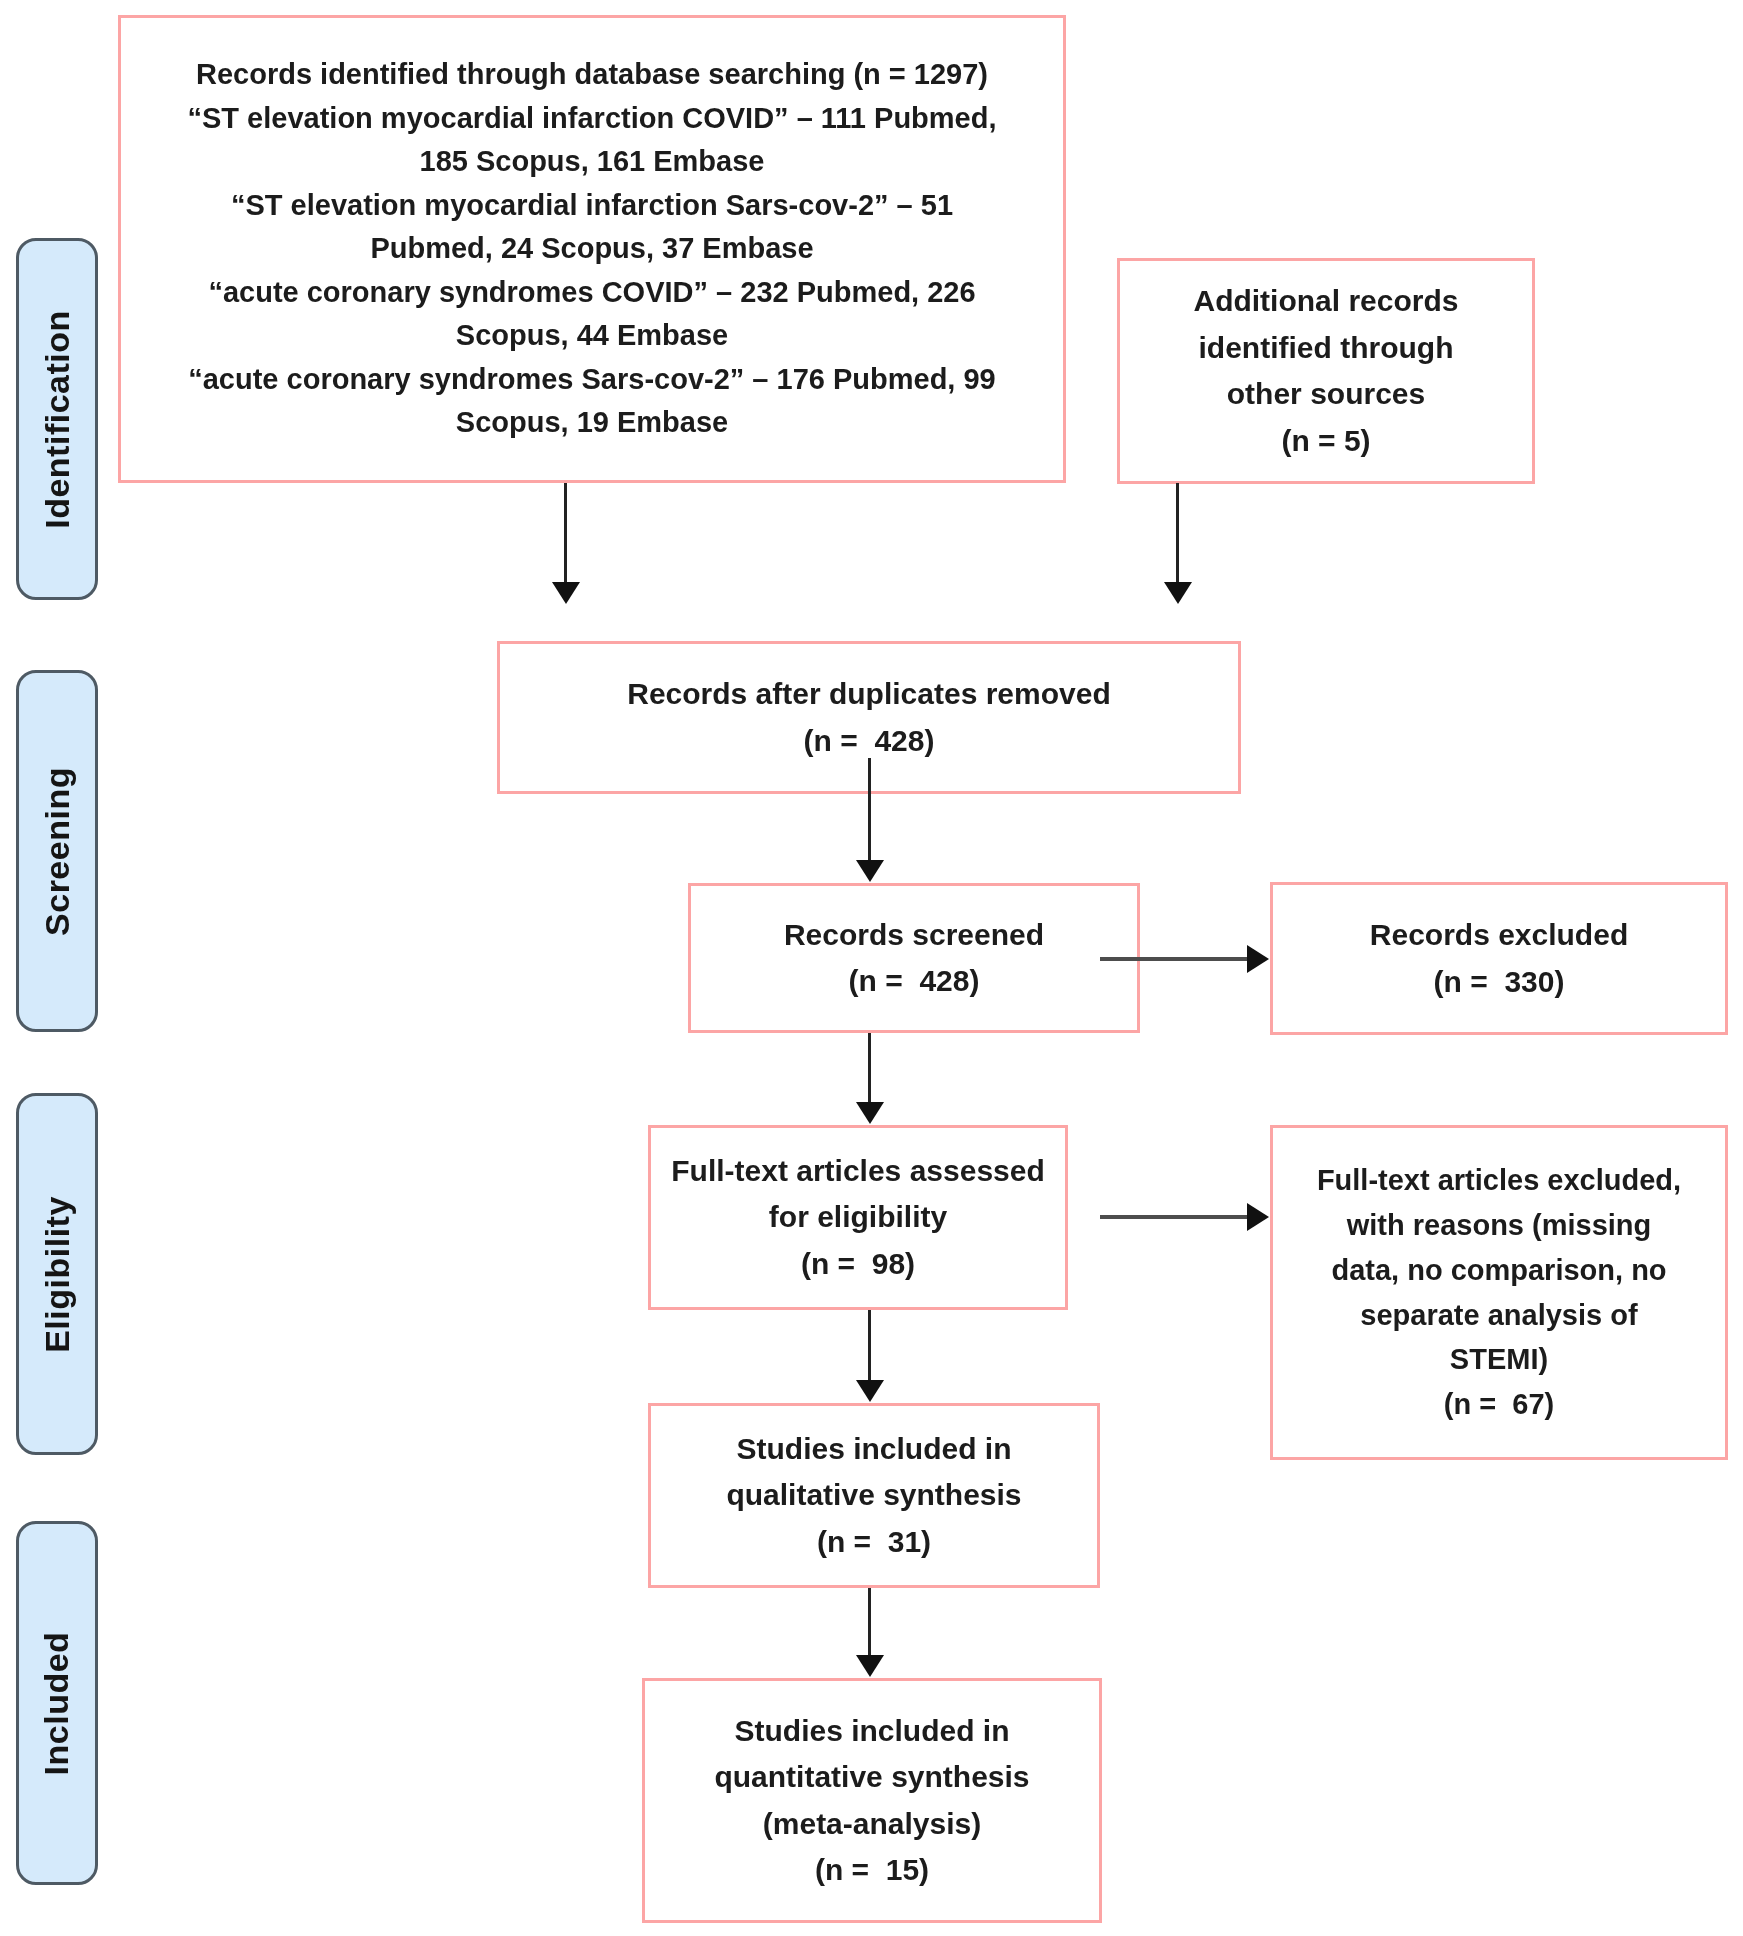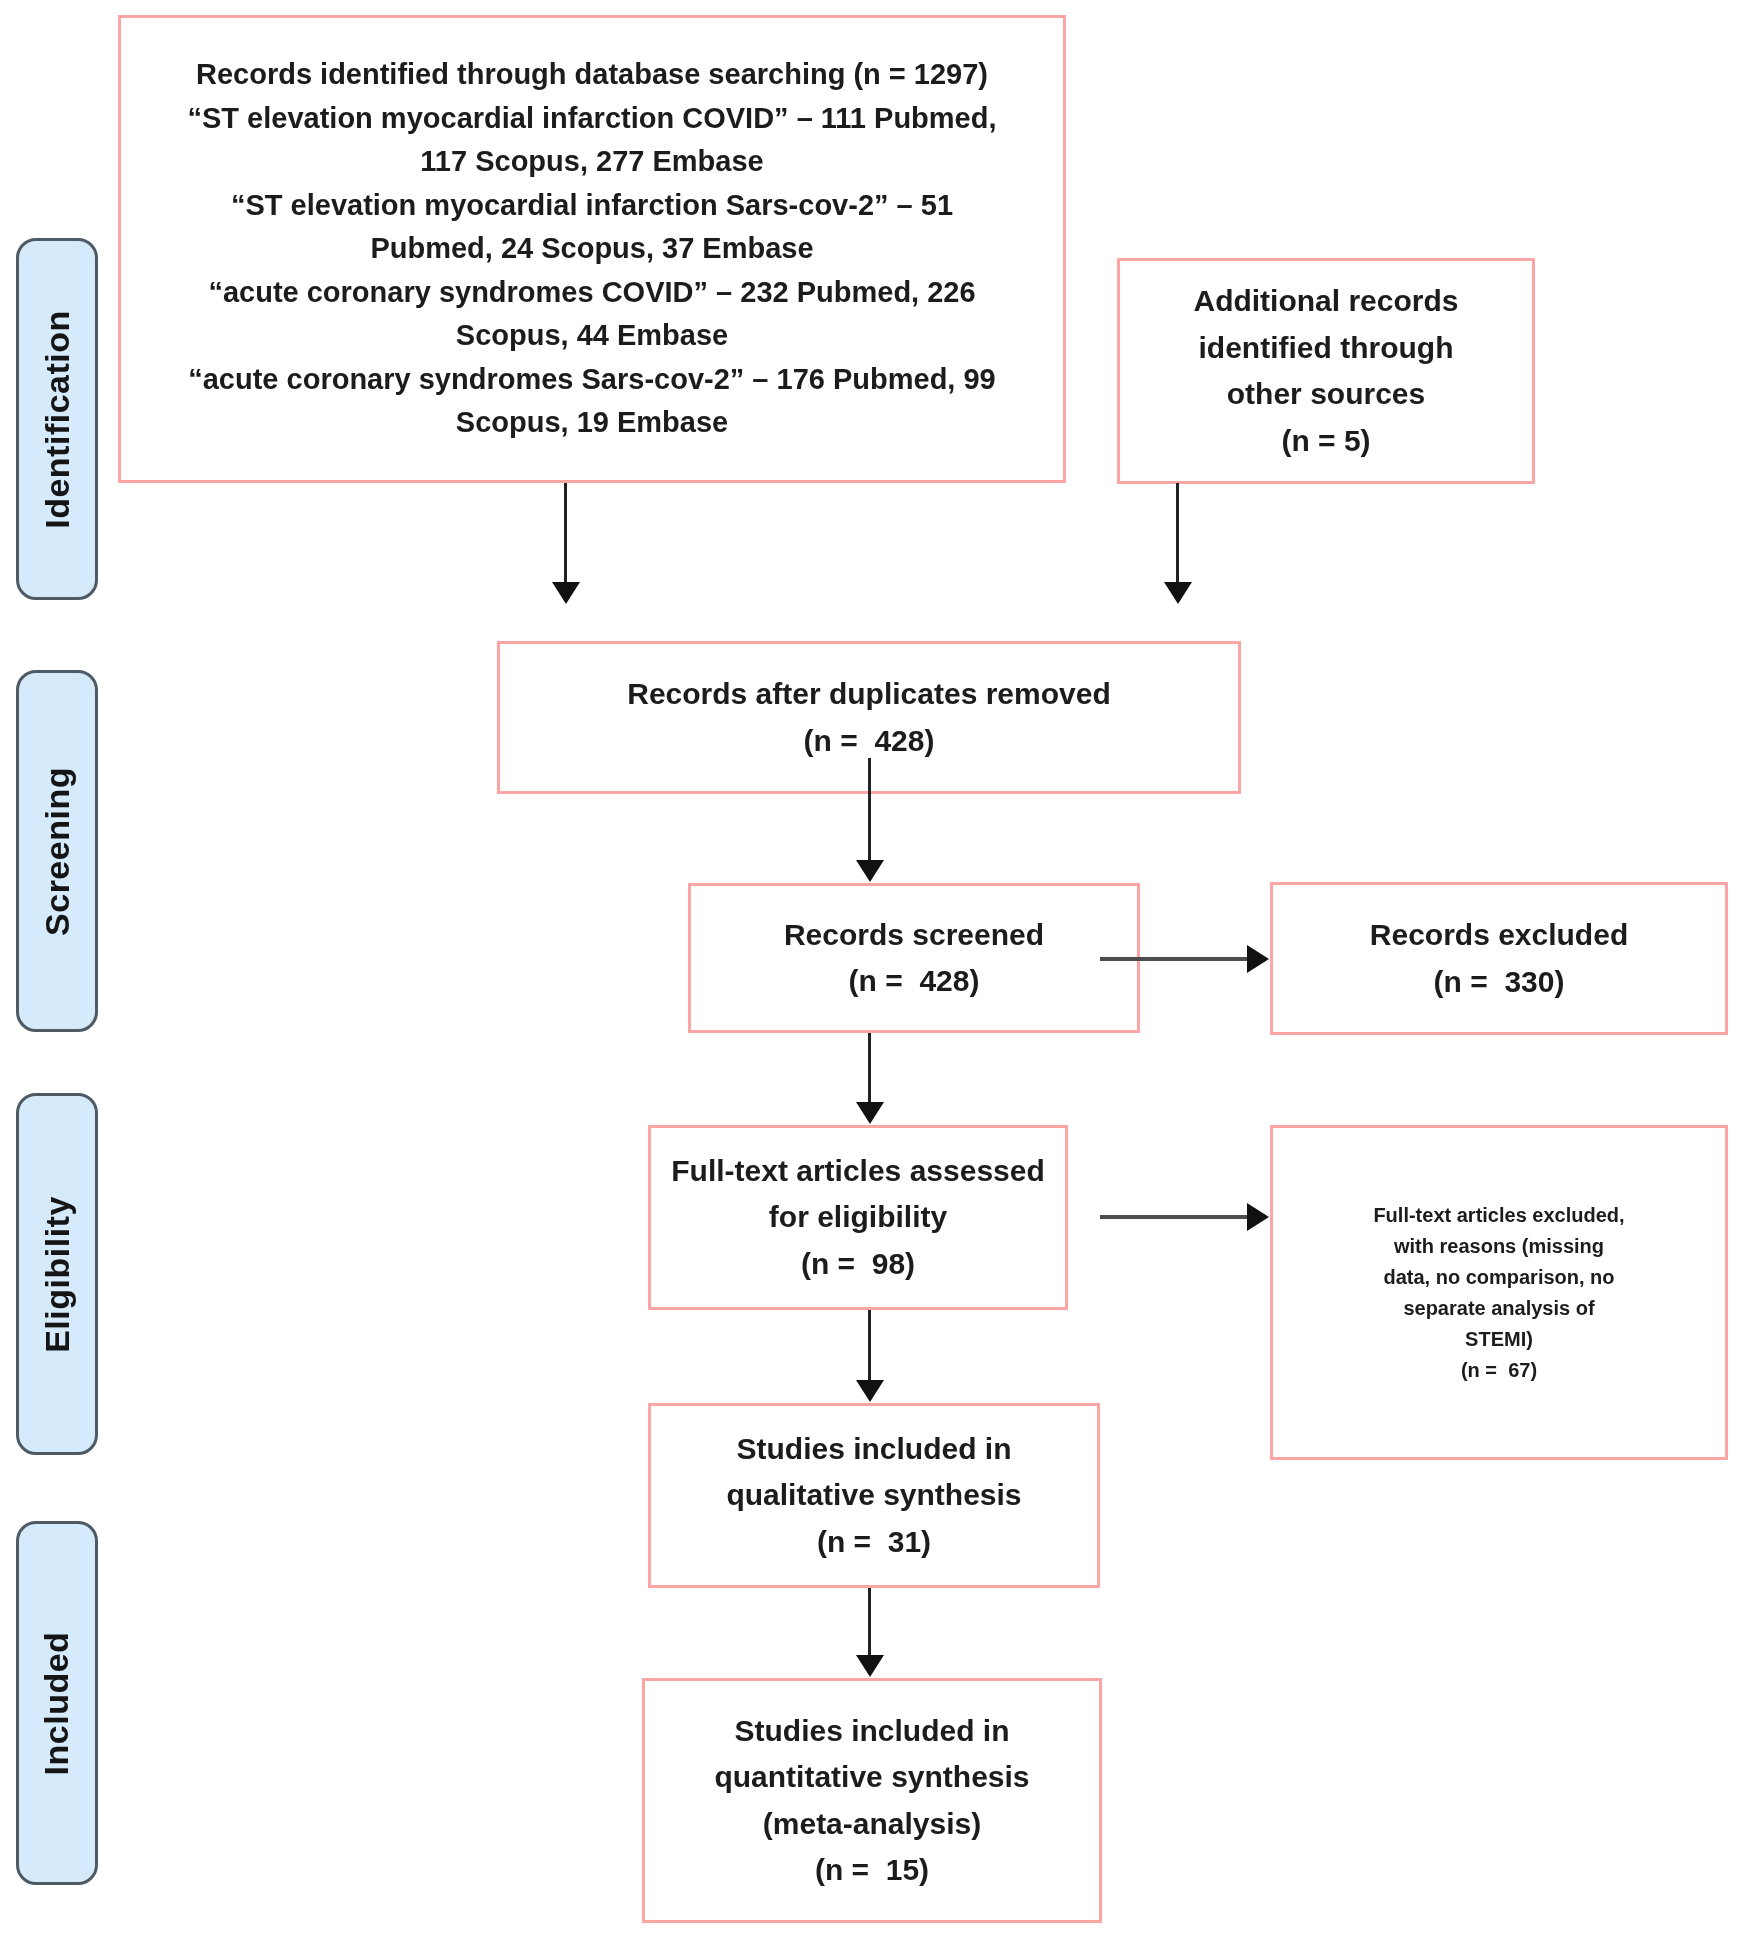--- a/index.html
+++ b/index.html
@@ -43,21 +43,21 @@
     align-items: center;
     justify-content: center;
     text-align: center;
     font-weight: 600;
     color: #1c1c1c;
   }
   .box div { width: 100%; }
 
   .fs-big   { font-size: 29px; line-height: 1.5;  padding: 8px 10px; }
   .fs-med   { font-size: 30px; line-height: 1.55; padding: 6px 10px; }
-  .fs-med7  { font-size: 20px; line-height: 1.55; padding: 12px 8px;  }
+  .fs-med7  { font-size: 29px; line-height: 1.55; padding: 12px 8px;  }
 
   
   .arrow-v {
     position: absolute;
     width: 3px;
     background: #222222;
   }
   .arrow-v::after {
     content: "";
     position: absolute;
@@ -126,21 +126,21 @@
   <div class="side-label" id="label-eligibility">
     <span>Eligibility</span>
   </div>
   <div class="side-label" id="label-included">
     <span>Included</span>
   </div>
 
   <div class="box fs-big" id="box-records-identified">
       <div>Records identified through database searching (n = 1297)</div>
       <div>“ST elevation myocardial infarction COVID” – 111 Pubmed,</div>
-      <div>117 Scopus, 277 Embase</div>
+      <div>185 Scopus, 161 Embase</div>
       <div>“ST elevation myocardial infarction Sars-cov-2” – 51</div>
       <div>Pubmed, 24 Scopus, 37 Embase</div>
       <div>“acute coronary syndromes COVID” – 232 Pubmed, 226</div>
       <div>Scopus, 44 Embase</div>
       <div>“acute coronary syndromes Sars-cov-2” – 176 Pubmed, 99</div>
       <div>Scopus, 19 Embase</div>
     </div>
 
   <div class="box fs-med" id="box-additional-records">
       <div>Additional records</div>

